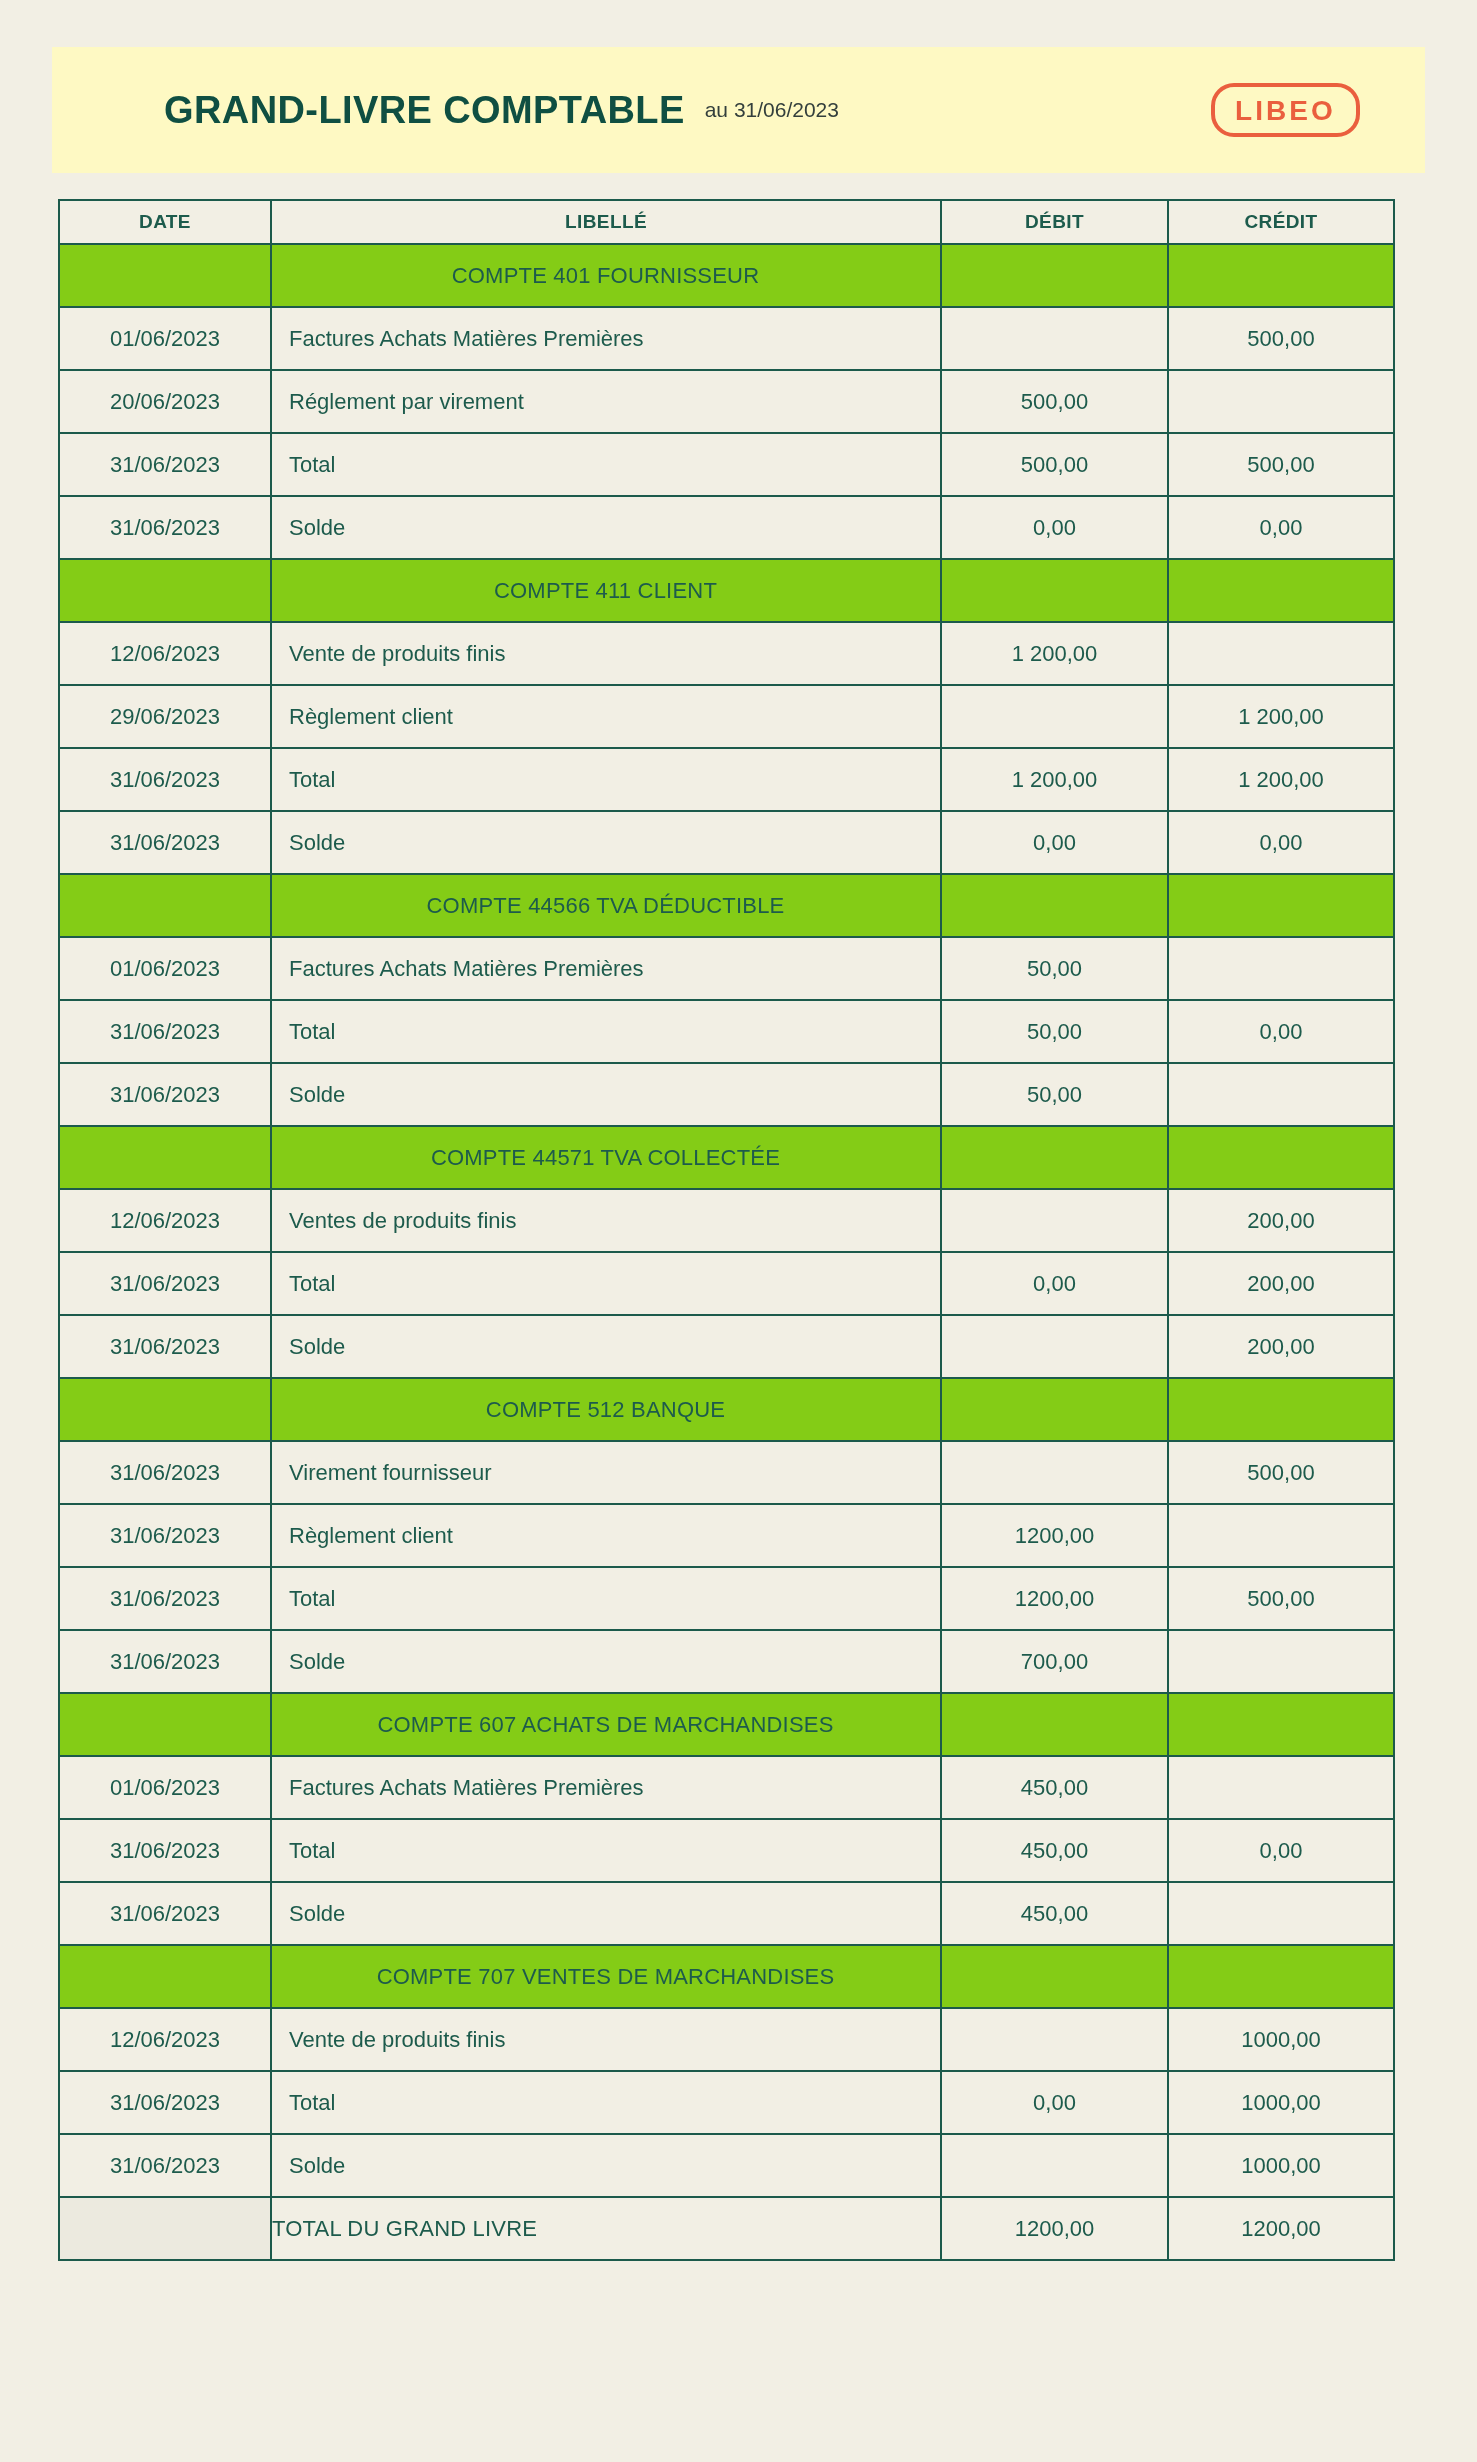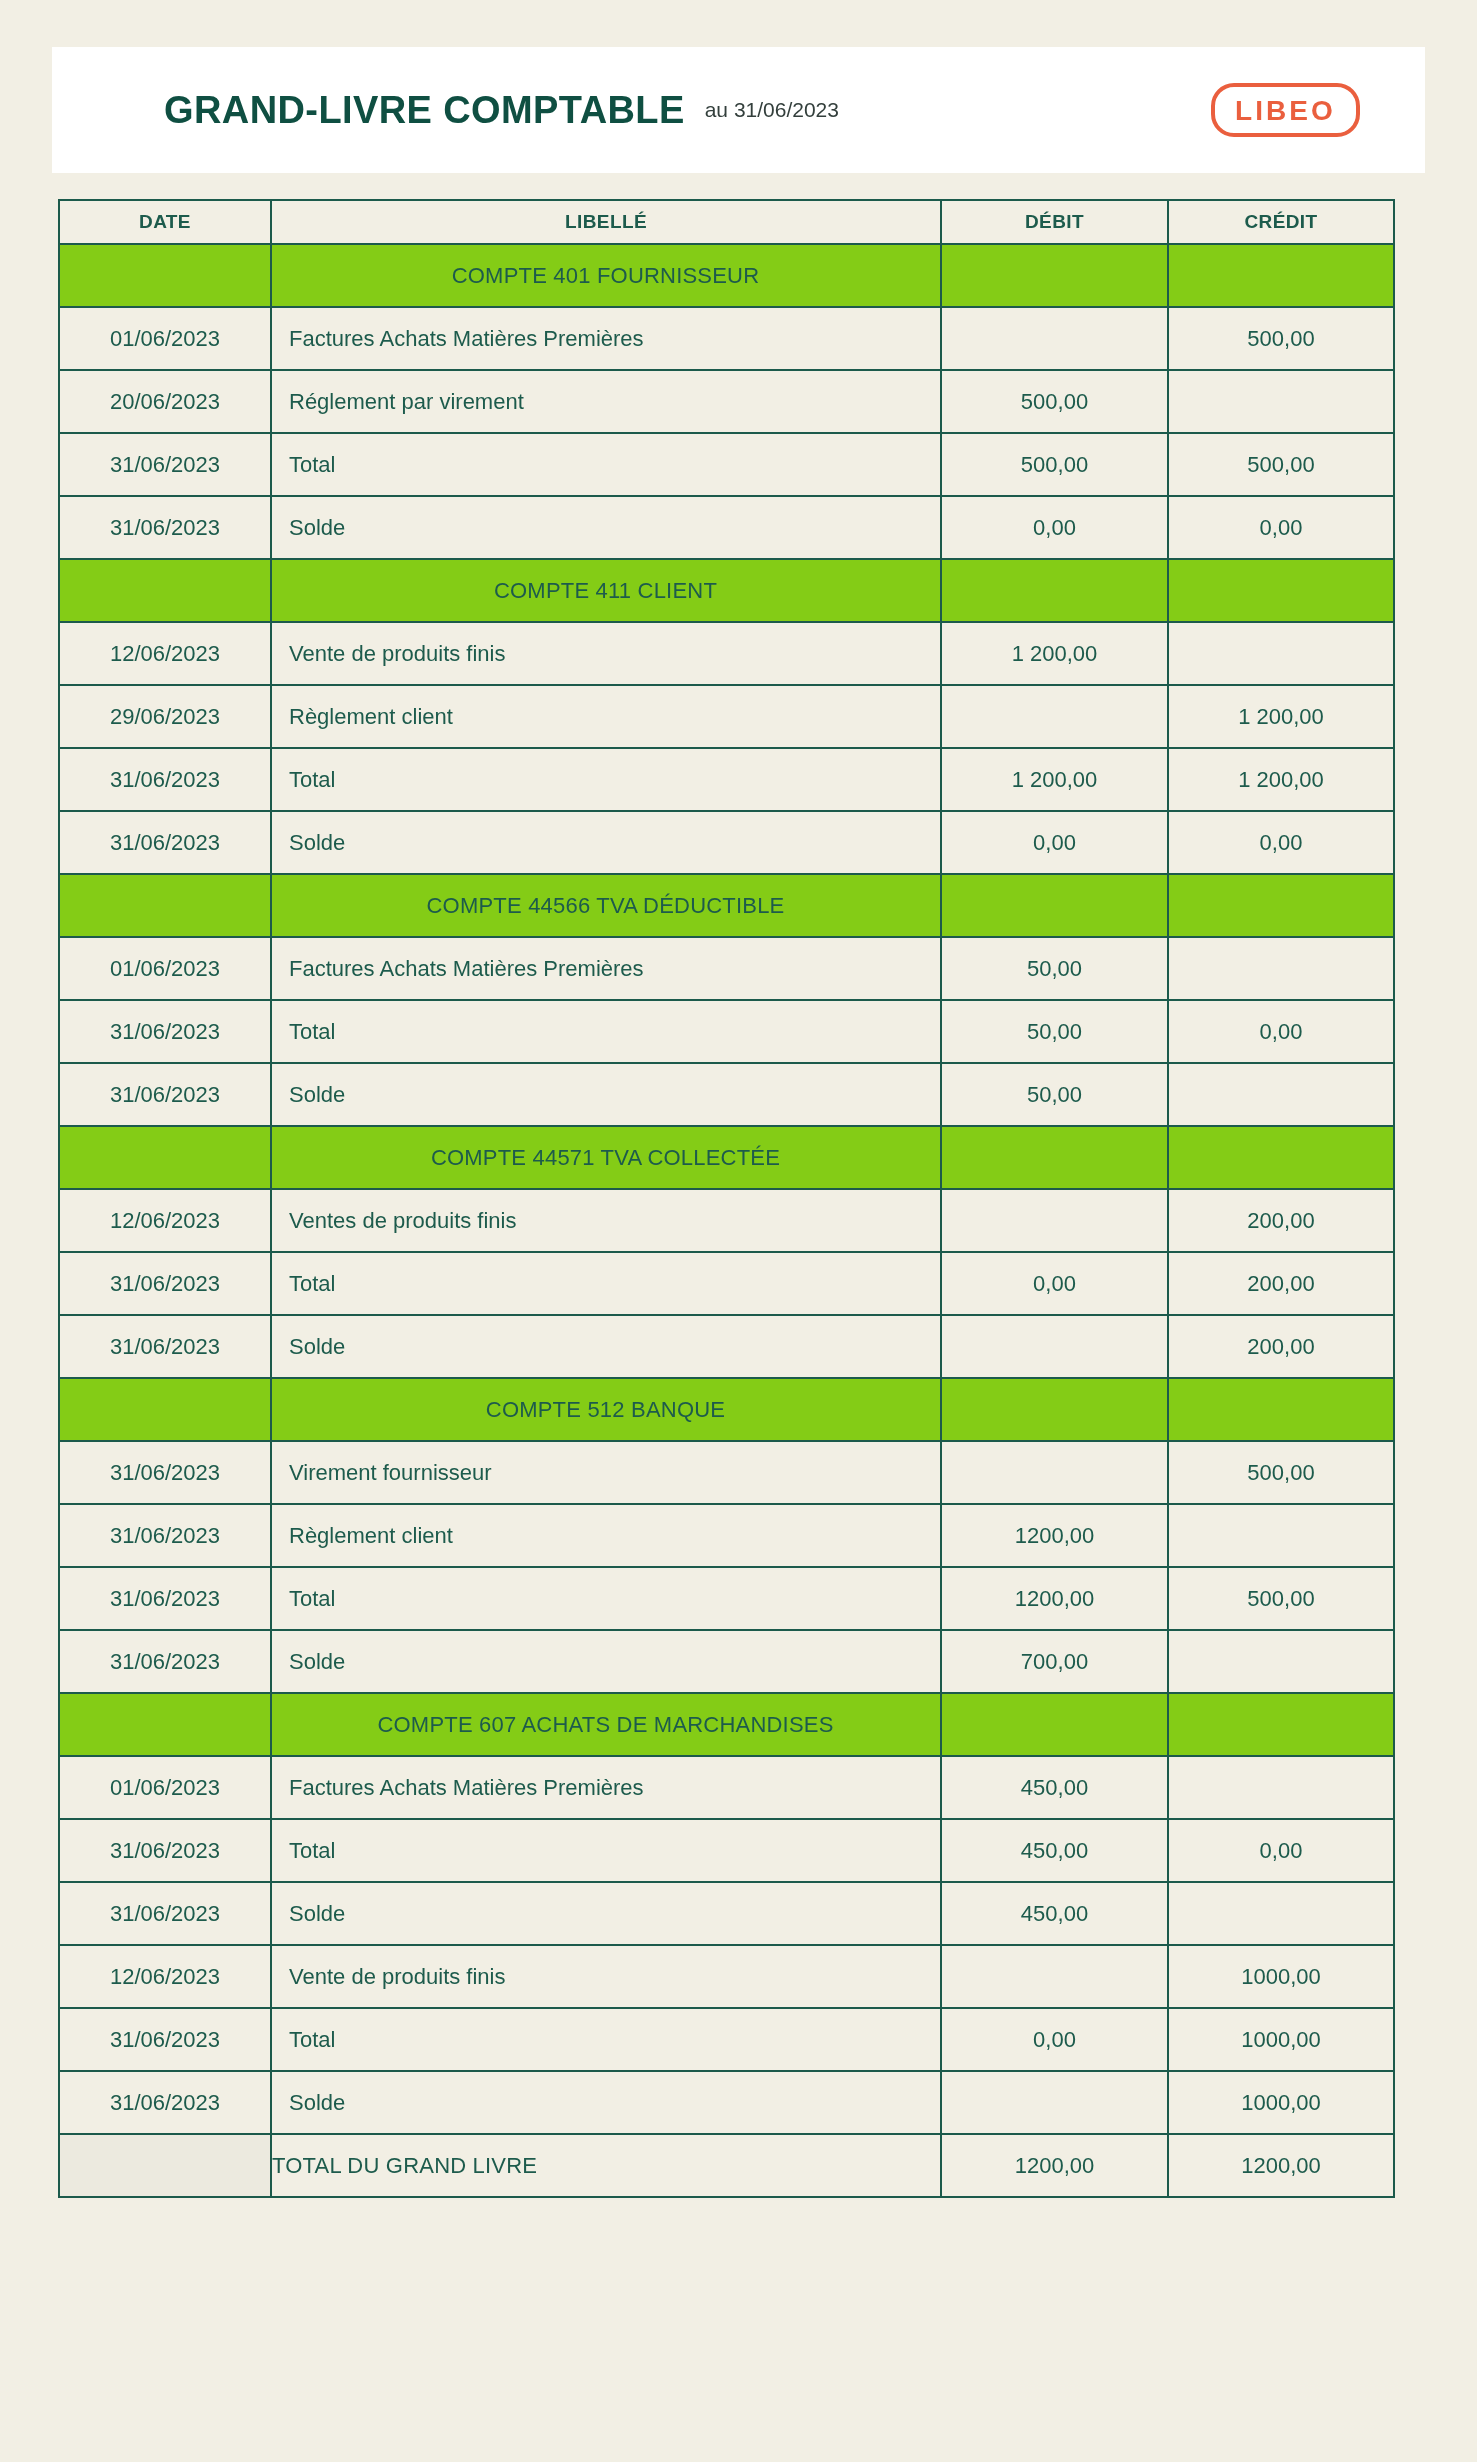--- a/index.html
+++ b/index.html
@@ -8,21 +8,21 @@
     padding: 0;
     width: 1477px;
     min-height: 2462px;
     background: #f2efe4;
     font-family: "Liberation Sans", sans-serif;
     color: #1d5b4c;
   }
   
   .card {
     margin: 47px 52px 26px 52px;
-    background: #ffffff;
+    background: #fef9c3;
     height: 126px;
     display: flex;
     align-items: center;
     padding: 0 65px 0 112px;
   }
   .title {
     font-size: 38px;
     font-weight: 700;
     color: #0f4f42;
     letter-spacing: 0.4px;
@@ -269,20 +269,26 @@
         <td class="c-label bold">Total</td>
         <td class="c-debit bold">450,00</td>
         <td class="c-credit bold">0,00</td>
       </tr>
       <tr>
         <td class="c-date bold">31/06/2023</td>
         <td class="c-label bold">Solde</td>
         <td class="c-debit bold">450,00</td>
         <td class="c-credit bold"></td>
       </tr>
+      <tr class="section-row">
+        <td class="c-date"></td>
+        <td class="c-label section-label">COMPTE 707 VENTES DE MARCHANDISES</td>
+        <td class="c-debit"></td>
+        <td class="c-credit"></td>
+      </tr>
       <tr>
         <td class="c-date">12/06/2023</td>
         <td class="c-label">Vente de produits finis</td>
         <td class="c-debit"></td>
         <td class="c-credit">1000,00</td>
       </tr>
       <tr>
         <td class="c-date bold">31/06/2023</td>
         <td class="c-label bold">Total</td>
         <td class="c-debit bold">0,00</td>

